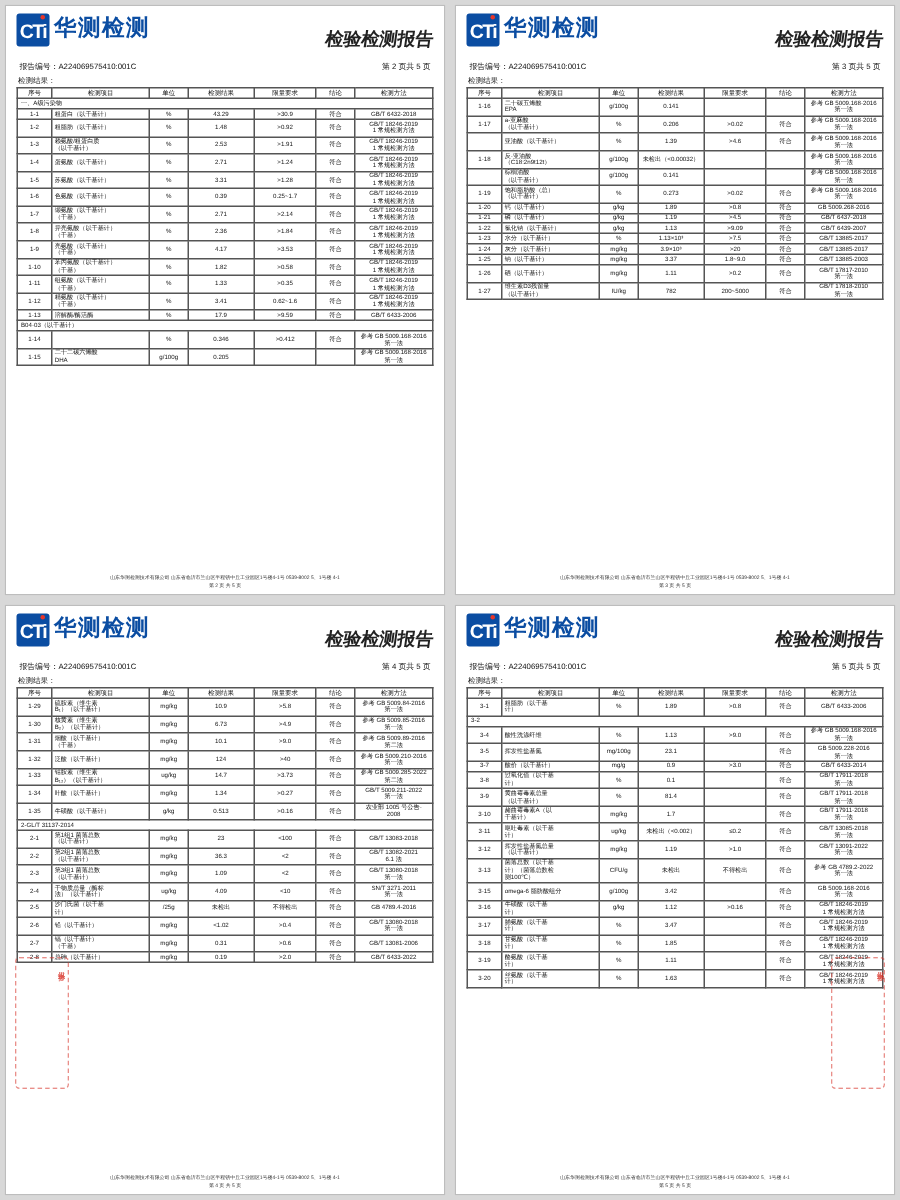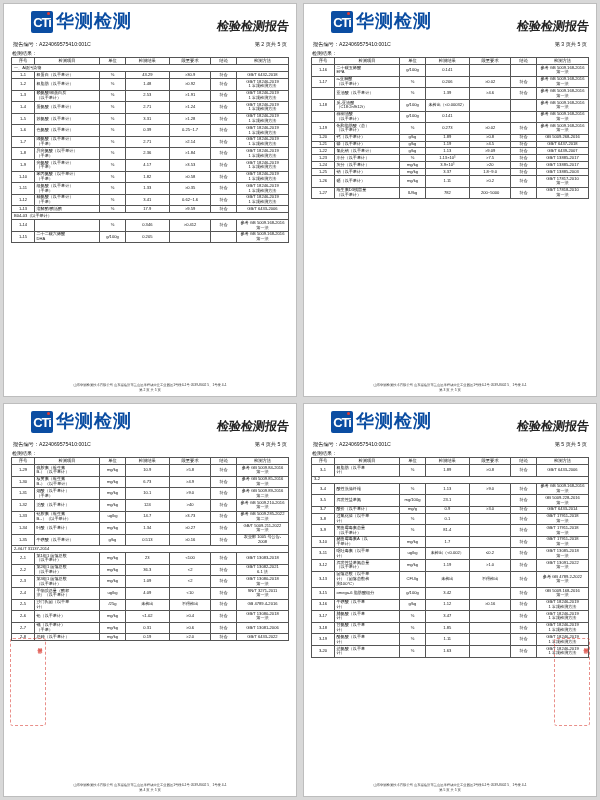--- a/index.html
+++ b/index.html
@@ -2,24 +2,24 @@
 <html><head>
 <meta charset="utf-8">
 <style>
   html,body{margin:0;padding:0;background:#d8d8d8;}
   body{width:600px;height:800px;font-family:"Liberation Sans","DejaVu Sans",sans-serif;}
   .sheet-grid{display:grid;grid-template-columns:1fr 1fr;grid-template-rows:1fr 1fr;width:600px;height:800px;}
   .page{background:#fff;border:1px solid #bdbdbd;box-sizing:border-box;position:relative;margin:3px;overflow:hidden;}
   .page-inner{position:relative;width:100%;height:100%;box-sizing:border-box;padding:5px 7px 4px 7px;display:flex;flex-direction:column;}
   
   .hdr{display:flex;align-items:flex-start;justify-content:space-between;height:34px;}
-  .logo{display:flex;align-items:flex-end;gap:3px;margin-left:20px;}
+  .logo{display:flex;align-items:flex-start;gap:3px;}
   .logo-mark{width:22px;height:22px;background:#0b4da2;color:#fff;font-weight:bold;font-size:13px;display:flex;align-items:center;justify-content:center;border-radius:2px;letter-spacing:-1px;position:relative;}
   .logo-mark .dot{position:absolute;top:1px;right:3px;width:3px;height:3px;background:#e8362a;border-radius:50%;}
-  .logo-cn{color:#0b4da2;font-size:18px;font-weight:bold;letter-spacing:1px;white-space:nowrap;}
+  .logo-cn{color:#0b4da2;font-size:15px;font-weight:bold;letter-spacing:1px;white-space:nowrap;}
   .rpt-title{font-size:12px;color:#222;font-weight:bold;transform:skewX(-8deg);white-space:nowrap;margin-top:9px;}
   .rpt-no{font-size:5.2px;color:#111;margin-top:-2px;display:flex;justify-content:space-between;align-items:center;padding:0 2px;}
   .rpt-no .pg{font-size:5.2px;}
   .tbl-label{font-size:5px;color:#111;margin:2px 0 1px 1px;}
   
   table{border-collapse:collapse;width:100%;table-layout:fixed;}
   th,td{border:0.5px solid #555;font-size:4.1px;line-height:1.15;color:#111;text-align:center;padding:0.6px 0.5px;word-break:break-all;vertical-align:middle;}
   th{font-weight:normal;font-size:4.3px;background:#fff;}
   td.l{text-align:left;padding-left:1.5px;}
   .c-no{width:8%;}

